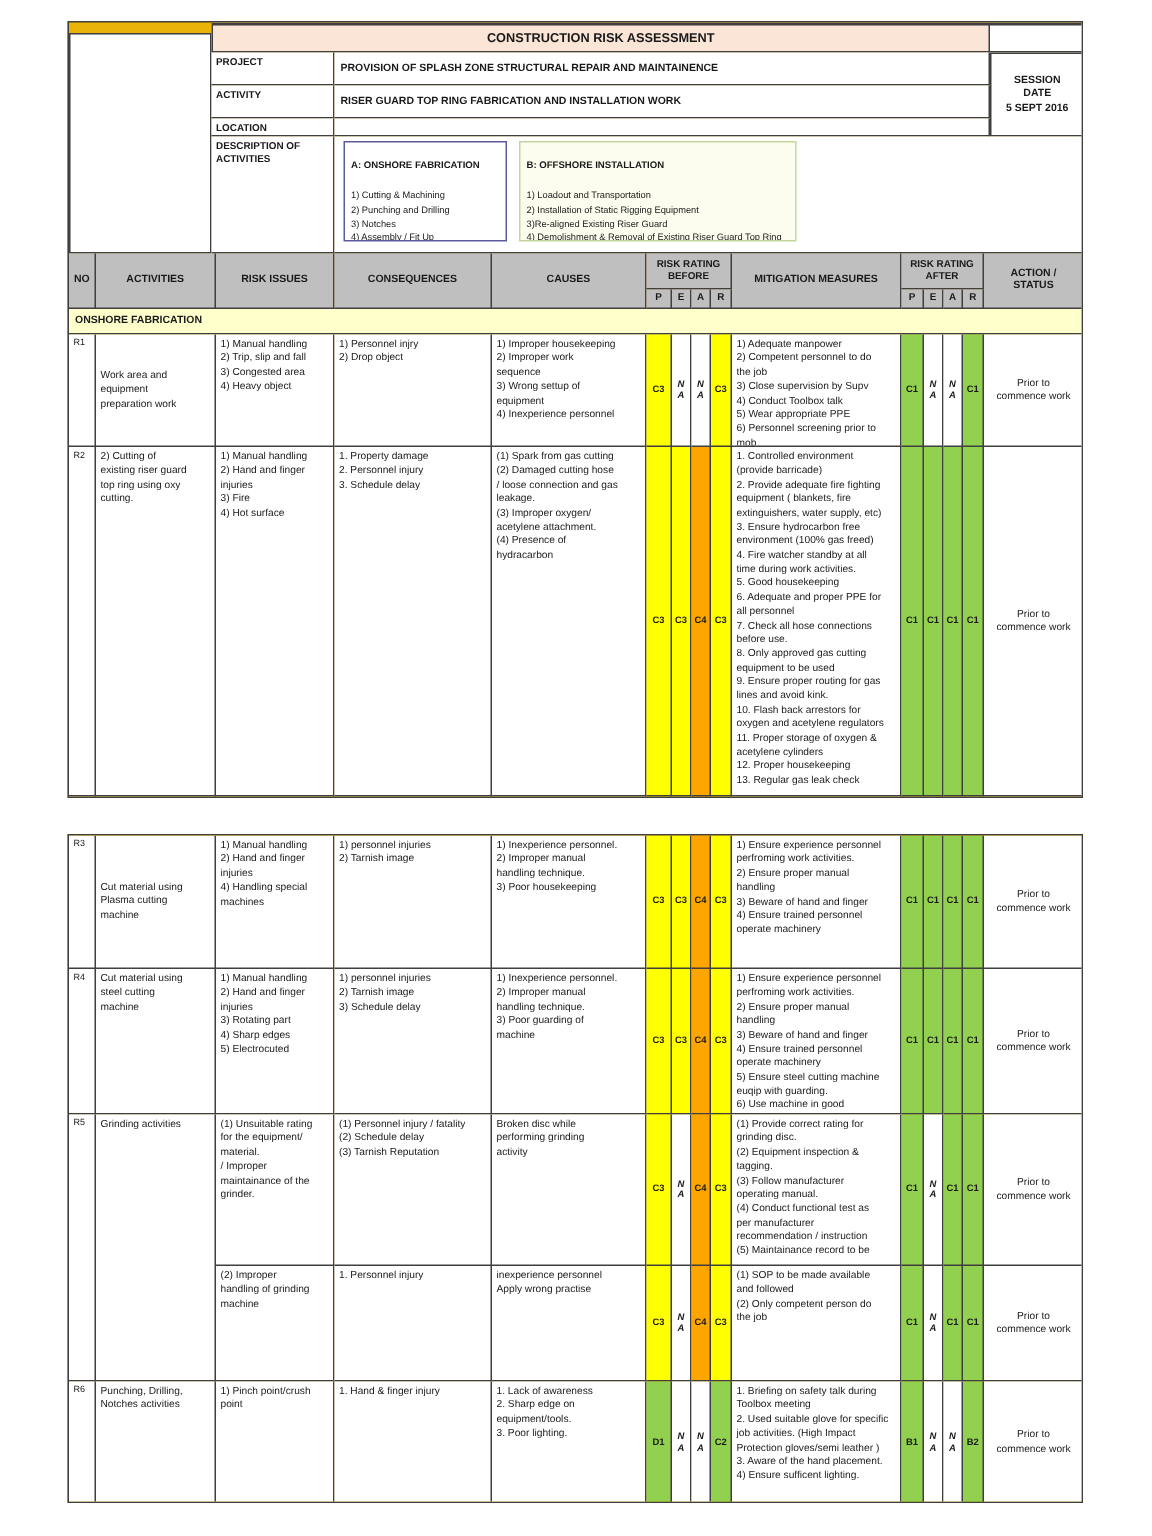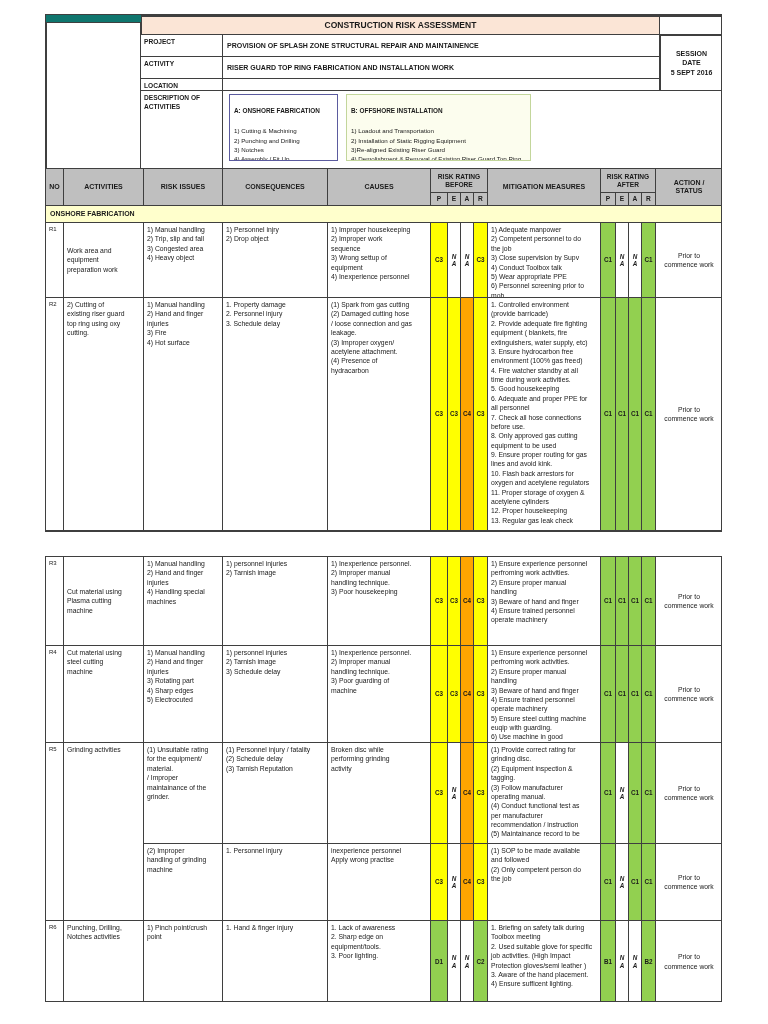--- a/index.html
+++ b/index.html
@@ -1,18 +1,18 @@
 <!DOCTYPE html>
 <html><head>
 <meta charset="utf-8">
 <style>
   html,body{margin:0;padding:0;background:#ffffff;}
   body{width:768px;height:1024px;position:relative;overflow:hidden;
        font-family:"Liberation Sans", sans-serif;color:#1a1a1a;}
-  .page{position:absolute;background:#0f766e;border:1px solid #3f3f3f;box-sizing:border-box;overflow:hidden;}
+  .page{position:absolute;background:#eab308;border:1px solid #3f3f3f;box-sizing:border-box;overflow:hidden;}
   #page1{left:45px;top:14px;width:677px;height:518px;}
   #page2{left:45px;top:556px;width:677px;height:446px;}
   .cell{position:absolute;box-sizing:border-box;border-right:1px solid #3f3f3f;border-bottom:1px solid #3f3f3f;
         font-size:6.8px;line-height:1.38;white-space:pre-line;padding:2px 3px;overflow:hidden;background:#fff;}
   .rate{display:flex;align-items:center;justify-content:center;text-align:center;
         font-weight:bold;font-size:6.3px;line-height:1.15;padding:0;}
   .na{font-style:italic;}
   .hdr{background:#bfbfbf;display:flex;align-items:center;justify-content:center;text-align:center;
        font-weight:bold;font-size:7px;line-height:1.2;padding:0;}
   .center{display:flex;align-items:center;justify-content:center;text-align:center;}

